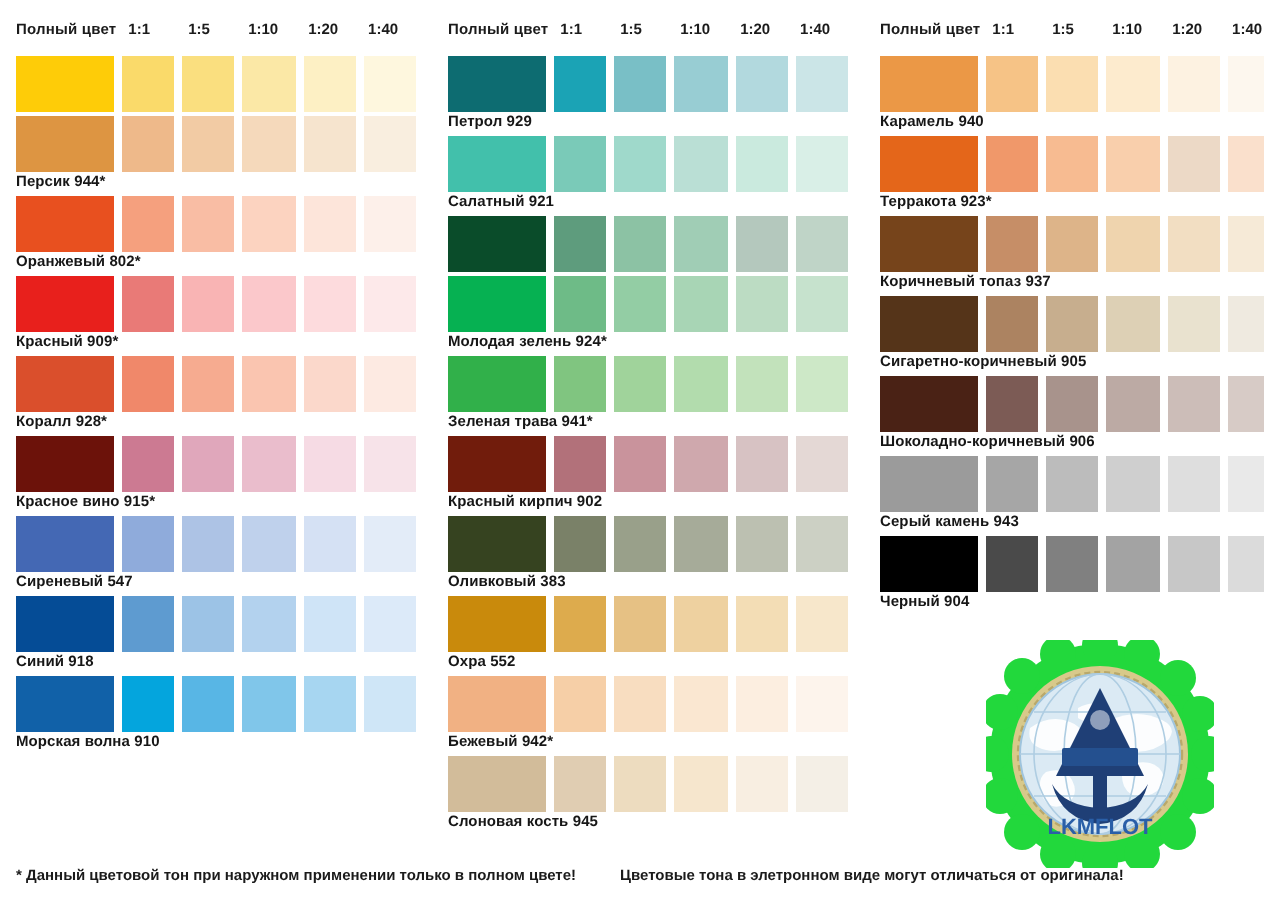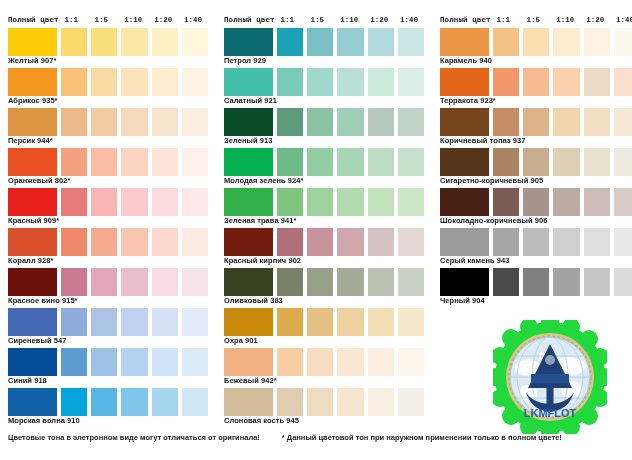--- a/index.html
+++ b/index.html
@@ -23,24 +23,23 @@
     width: 208px;
     padding-left: 8px;
     padding-top: 10px;
     position: relative;
   }
   .panel.p2 { margin-left: 8px; }
   .panel.p3 { margin-left: 8px; }
 
   .hdr {
     display: flex;
-    align-items: flex-end;
+    align-items: flex-start;
     height: 14px;
     margin-bottom: 4px;
-    font-family: Liberation Mono, monospace;
   }
   .hdr .full {
     width: 52px;
     font-size: 7.5px;
     font-weight: bold;
     color: #1b1b1b;
     letter-spacing: .1px;
     white-space: nowrap;
   }
   .hdr .ratio {
@@ -118,32 +117,20 @@
     <div class="rows">
         <div class="row">
           <div class="sw-line">
             <div class="sw full" style="background: rgb(254, 204, 8);"></div>
             <div class="sw" style="background: rgb(250, 218, 106);"></div>
             <div class="sw" style="background: rgb(250, 223, 127);"></div>
             <div class="sw" style="background: rgb(251, 232, 166);"></div>
             <div class="sw" style="background: rgb(253, 240, 196);"></div>
             <div class="sw" style="background: rgb(254, 247, 222);"></div>
           </div>
-          <div class="row-label">Желтый 907*</div>
-        </div>
-        <div class="row">
-          <div class="sw-line">
-            <div class="sw full" style="background: rgb(244, 150, 31);"></div>
-            <div class="sw" style="background: rgb(247, 193, 120);"></div>
-            <div class="sw" style="background: rgb(250, 217, 162);"></div>
-            <div class="sw" style="background: rgb(252, 227, 187);"></div>
-            <div class="sw" style="background: rgb(253, 236, 208);"></div>
-            <div class="sw" style="background: rgb(254, 244, 228);"></div>
-          </div>
-          <div class="row-label">Абрикос 935*</div>
         </div>
         <div class="row">
           <div class="sw-line">
             <div class="sw full" style="background: rgb(221, 149, 66);"></div>
             <div class="sw" style="background: rgb(238, 185, 138);"></div>
             <div class="sw" style="background: rgb(242, 203, 164);"></div>
             <div class="sw" style="background: rgb(245, 217, 187);"></div>
             <div class="sw" style="background: rgb(246, 228, 206);"></div>
             <div class="sw" style="background: rgb(249, 238, 223);"></div>
           </div>
@@ -263,21 +250,20 @@
         </div>
         <div class="row">
           <div class="sw-line">
             <div class="sw full" style="background: rgb(10, 76, 42);"></div>
             <div class="sw" style="background: rgb(94, 156, 125);"></div>
             <div class="sw" style="background: rgb(140, 194, 164);"></div>
             <div class="sw" style="background: rgb(160, 205, 181);"></div>
             <div class="sw" style="background: rgb(180, 200, 189);"></div>
             <div class="sw" style="background: rgb(191, 212, 199);"></div>
           </div>
-          <div class="row-label">Зеленый 913</div>
         </div>
         <div class="row">
           <div class="sw-line">
             <div class="sw full" style="background: rgb(6, 177, 82);"></div>
             <div class="sw" style="background: rgb(110, 187, 135);"></div>
             <div class="sw" style="background: rgb(147, 205, 164);"></div>
             <div class="sw" style="background: rgb(168, 213, 181);"></div>
             <div class="sw" style="background: rgb(188, 220, 195);"></div>
             <div class="sw" style="background: rgb(198, 226, 205);"></div>
           </div>
@@ -318,21 +304,21 @@
         </div>
         <div class="row">
           <div class="sw-line">
             <div class="sw full" style="background: rgb(201, 138, 12);"></div>
             <div class="sw" style="background: rgb(221, 171, 77);"></div>
             <div class="sw" style="background: rgb(230, 193, 132);"></div>
             <div class="sw" style="background: rgb(238, 209, 160);"></div>
             <div class="sw" style="background: rgb(243, 221, 181);"></div>
             <div class="sw" style="background: rgb(247, 231, 203);"></div>
           </div>
-          <div class="row-label">Охра 901</div>
+          <div class="row-label">Охра 552</div>
         </div>
         <div class="row">
           <div class="sw-line">
             <div class="sw full" style="background: rgb(241, 177, 131);"></div>
             <div class="sw" style="background: rgb(246, 207, 167);"></div>
             <div class="sw" style="background: rgb(248, 221, 192);"></div>
             <div class="sw" style="background: rgb(250, 231, 209);"></div>
             <div class="sw" style="background: rgb(252, 238, 224);"></div>
             <div class="sw" style="background: rgb(253, 244, 236);"></div>
           </div>
@@ -438,22 +424,22 @@
             <div class="sw" style="background: rgb(219, 219, 219);"></div>
           </div>
           <div class="row-label">Черный 904</div>
         </div>
       </div>
   </div>
 
 </div>
 
 <div class="footer">
+  <div>* Данный цветовой тон при наружном применении только в полном цвете!</div>
   <div>Цветовые тона в элетронном виде могут отличаться от оригинала!</div>
-  <div>* Данный цветовой тон при наружном применении только в полном цвете!</div>
 </div>
 
 <div class="logo">
   <svg viewBox="0 0 114 114" xmlns="http://www.w3.org/2000/svg">
     <g>
       <circle cx="57" cy="57" r="55" fill="#22d83c"></circle>
       <g fill="#22d83c">
         <circle cx="57" cy="2.5" r="9"></circle>
           <circle cx="78" cy="7" r="9"></circle>
         <circle cx="96" cy="19" r="9"></circle>

